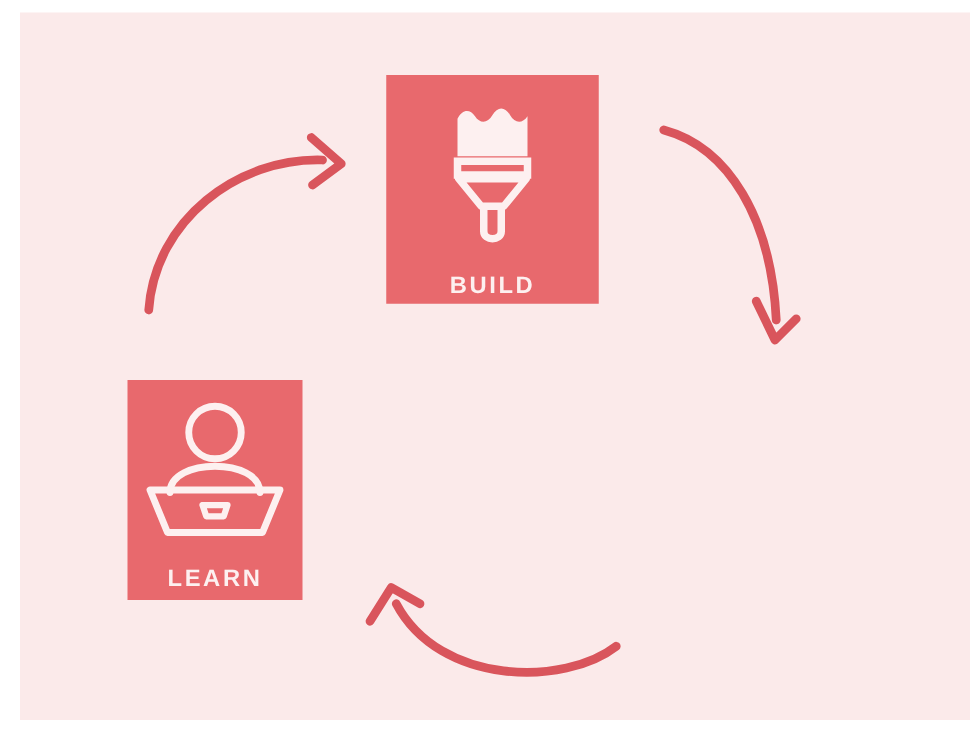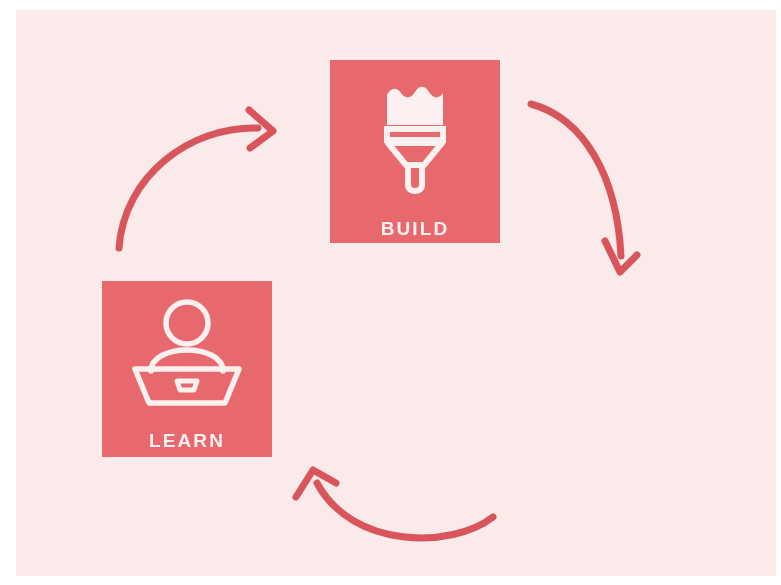--- a/index.html
+++ b/index.html
@@ -27,23 +27,23 @@
   }
   .node-box {
     position: absolute;
     background: #e8696d;
     display: flex;
     flex-direction: column;
     align-items: center;
     justify-content: flex-start;
     box-sizing: border-box;
   }
-  #box-build  { left: 309px; top: 60px;  width: 170px; height: 183px; margin-left: 21px; }
+  #box-build  { left: 309px; top: 60px;  width: 170px; height: 183px; }
   #box-measure{ left: 519px; top: 298px; width: 169px; height: 175px; }
-  #box-learn  { left: 102px; top: 281px; width: 170px; height: 176px; }
+  #box-learn  { left: 102px; top: 304px; width: 140px; height: 176px; }
 
   .node-icon {
     flex: 0 0 auto;
     display: block;
   }
   #box-build .node-icon   { margin-top: 21px; }
   #box-measure .node-icon { margin-top: 18px; }
   #box-learn  .node-icon  { margin-top: 16px; }
 
   .node-label {

